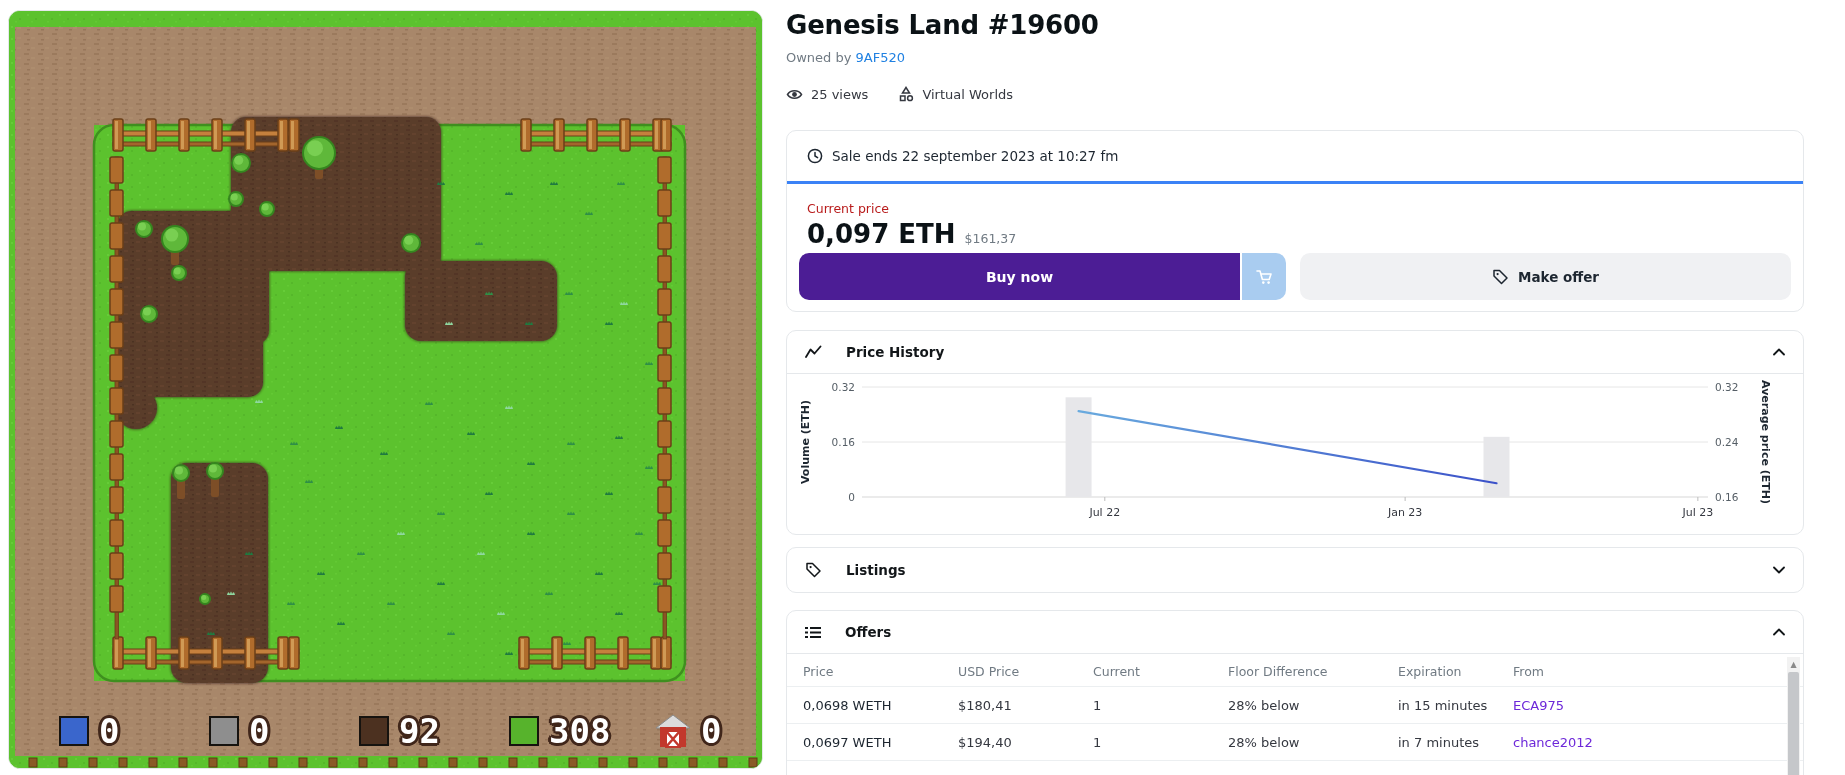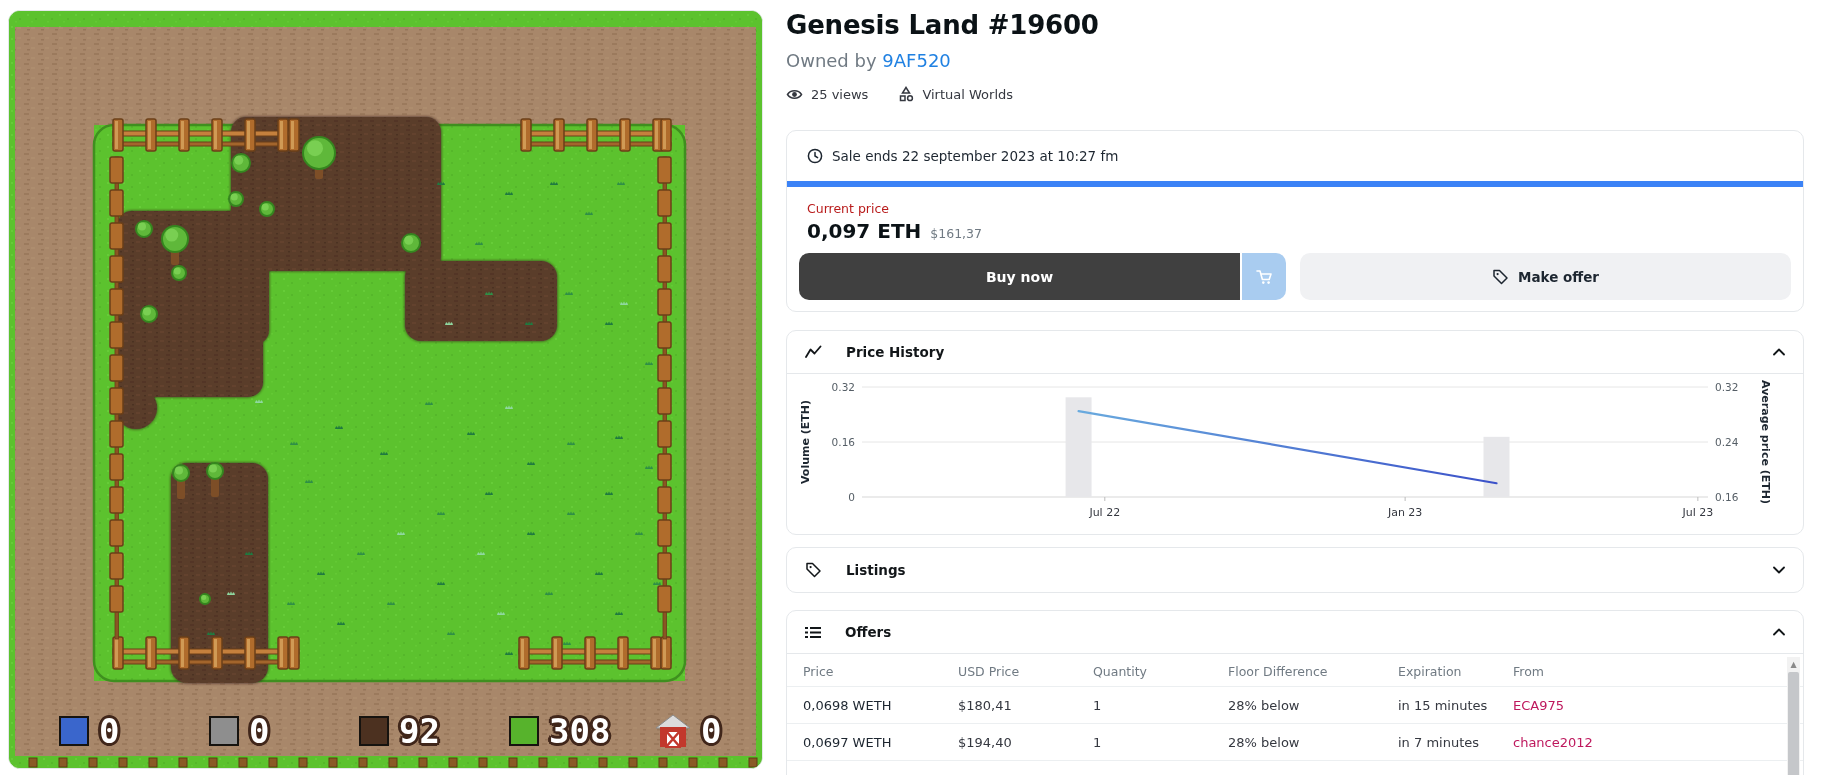--- a/index.html
+++ b/index.html
@@ -16,53 +16,53 @@
   
   #map-card{position:absolute;left:8px;top:10px;width:753px;height:757px;border:1px solid #e5e8eb;border-radius:12px;overflow:hidden;background:#5cc22e;}
   #map-legend{position:absolute;left:0;top:697px;width:753px;height:46px;display:flex;align-items:center;}
   .legend-item{position:absolute;display:flex;align-items:center;gap:10px;}
   .legend-swatch{width:30px;height:30px;border:2px solid #16130f;box-sizing:border-box;}
   .legend-value{font-family:"DejaVu Sans Mono",monospace;font-weight:700;font-size:34px;color:#ffffff;line-height:1;
     text-shadow:3px 0 0 #40261a,-3px 0 0 #40261a,0 3px 0 #40261a,0 -3px 0 #40261a,2px 2px 0 #40261a,-2px 2px 0 #40261a,2px -2px 0 #40261a,-2px -2px 0 #40261a;}
   
   #panel{position:absolute;left:786px;top:0;width:1018px;height:775px;padding-left:32px;}
   #nft-title{position:absolute;left:0;top:10px;font-size:26px;font-weight:700;color:#0b1216;letter-spacing:-.2px;}
-  #owned-row{position:absolute;left:0;top:50px;font-size:18px;color:#707a83;}
+  #owned-row{position:absolute;left:0;top:50px;font-size:13px;color:#707a83;}
   #owned-row a{color:#2081e2;text-decoration:none;cursor:pointer;}
   #meta-row{position:absolute;left:0;top:86px;display:flex;align-items:center;gap:30px;font-size:13px;color:#353840;}
   .meta-item{display:flex;align-items:center;gap:8px;}
   
   #sale-card{left:0;top:130px;width:1018px;height:182px;}
-  #sale-ends{display:flex;align-items:center;gap:9px;padding:17px 20px;font-size:13.5px;color:#1d2630;border-bottom:6px solid #3b82f6;}
+  #sale-ends{display:flex;align-items:center;gap:9px;padding:17px 20px;font-size:13.5px;color:#1d2630;border-bottom:3px solid #3b82f6;}
   #price-label{position:absolute;left:20px;top:70px;font-size:12.5px;color:#b91c1c;}
   #price-row{position:absolute;left:20px;top:88px;display:flex;align-items:baseline;gap:9px;}
-  #price-eth{font-size:20px;font-weight:700;color:#0b1216;}
+  #price-eth{font-size:26px;font-weight:700;color:#0b1216;}
   #price-usd{font-size:12.5px;color:#707a83;}
   #buttons-row{position:absolute;left:12px;right:12px;top:122px;display:flex;gap:14px;}
   #buy-group{width:487px;height:47px;display:flex;border-radius:10px;overflow:hidden;cursor:pointer;flex:none;}
-  #buy-main{flex:1;background:#404040;color:#fff;font-size:14px;font-weight:700;display:flex;align-items:center;justify-content:center;}
+  #buy-main{flex:1;background:#4c1d95;color:#fff;font-size:14px;font-weight:700;display:flex;align-items:center;justify-content:center;}
   #buy-sep{width:2px;background:#ffffff;opacity:.85;}
   #buy-cart{width:44px;background:#a9ccf0;display:flex;align-items:center;justify-content:center;cursor:pointer;}
   #make-offer{flex:1;height:47px;background:#f0f1f3;border-radius:10px;display:flex;align-items:center;justify-content:center;gap:9px;font-size:13.5px;font-weight:700;color:#1d2630;cursor:pointer;}
   
   #ph-card{left:0;top:330px;width:1018px;height:205px;}
   #ph-chart{position:absolute;left:0;top:42px;width:1016px;height:160px;}
   .tick-label{font-size:10.5px;fill:#555e66;}
   .x-label{font-size:11px;fill:#353840;}
   .axis-label{font-size:11px;font-weight:700;fill:#1d2630;}
   
   #listings-card{left:0;top:547px;width:1018px;height:46px;}
   
   #offers-card{left:0;top:610px;width:1018px;height:230px;}
   #offers-table{position:absolute;left:0;top:46px;right:0;}
   .trow{display:grid;grid-template-columns:15.5% 13.5% 13.5% 17% 11.5% auto;align-items:center;box-sizing:border-box;padding:0 8px;}
   .thead{height:30px;font-size:12.5px;color:#707a83;border-bottom:1px solid #eceff1;}
   .tdata{height:37px;font-size:13px;color:#353840;border-bottom:1px solid #eceff1;}
   .tdata .c-price{font-weight:400;color:#1d2630;}
-  .tdata a{color:#be185d;text-decoration:none;cursor:pointer;}
+  .tdata a{color:#6d28d9;text-decoration:none;cursor:pointer;}
   .cell{padding-left:8px;}
   
   #offers-scrollbar{position:absolute;right:3px;top:46px;bottom:-100px;width:13px;background:#f2f2f2;}
   #offers-scroll-up{height:14px;display:flex;align-items:center;justify-content:center;font-size:8px;color:#8a8a8a;}
   #offers-scroll-thumb{position:absolute;left:1px;right:1px;top:15px;bottom:0;background:#c5c7ca;border-radius:2px;}
 </style>
 </head>
 <body>
 
 <div id="map-card">
@@ -475,21 +475,21 @@
       </svg>
       <span>Offers</span>
       <svg class="chev" width="12" height="8" viewBox="0 0 12 8">
         <polyline points="1,6.5 6,1.5 11,6.5" fill="none" stroke="#121619" stroke-width="1.8" stroke-linecap="round" stroke-linejoin="round"></polyline>
       </svg>
     </div>
     <div id="offers-table">
       <div class="trow thead">
         <div class="cell">Price</div>
         <div class="cell">USD Price</div>
-        <div class="cell">Quantity</div>
+        <div class="cell">Current</div>
         <div class="cell">Floor Difference</div>
         <div class="cell">Expiration</div>
         <div class="cell">From</div>
       </div>
       <div class="trow tdata">
         <div class="cell c-price">0,0698 WETH</div>
         <div class="cell">$180,41</div>
         <div class="cell">1</div>
         <div class="cell">28% below</div>
         <div class="cell">in 15 minutes</div>

